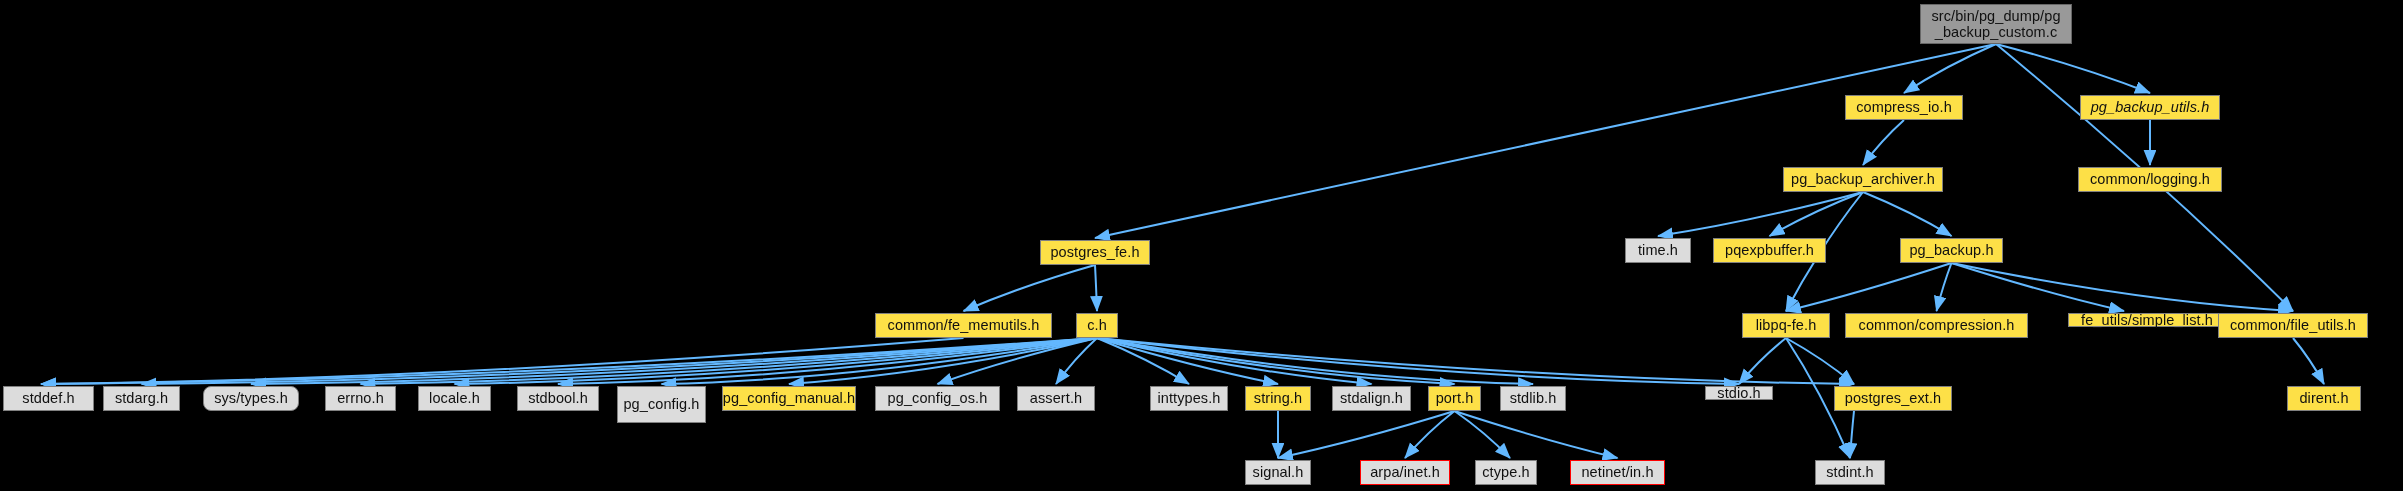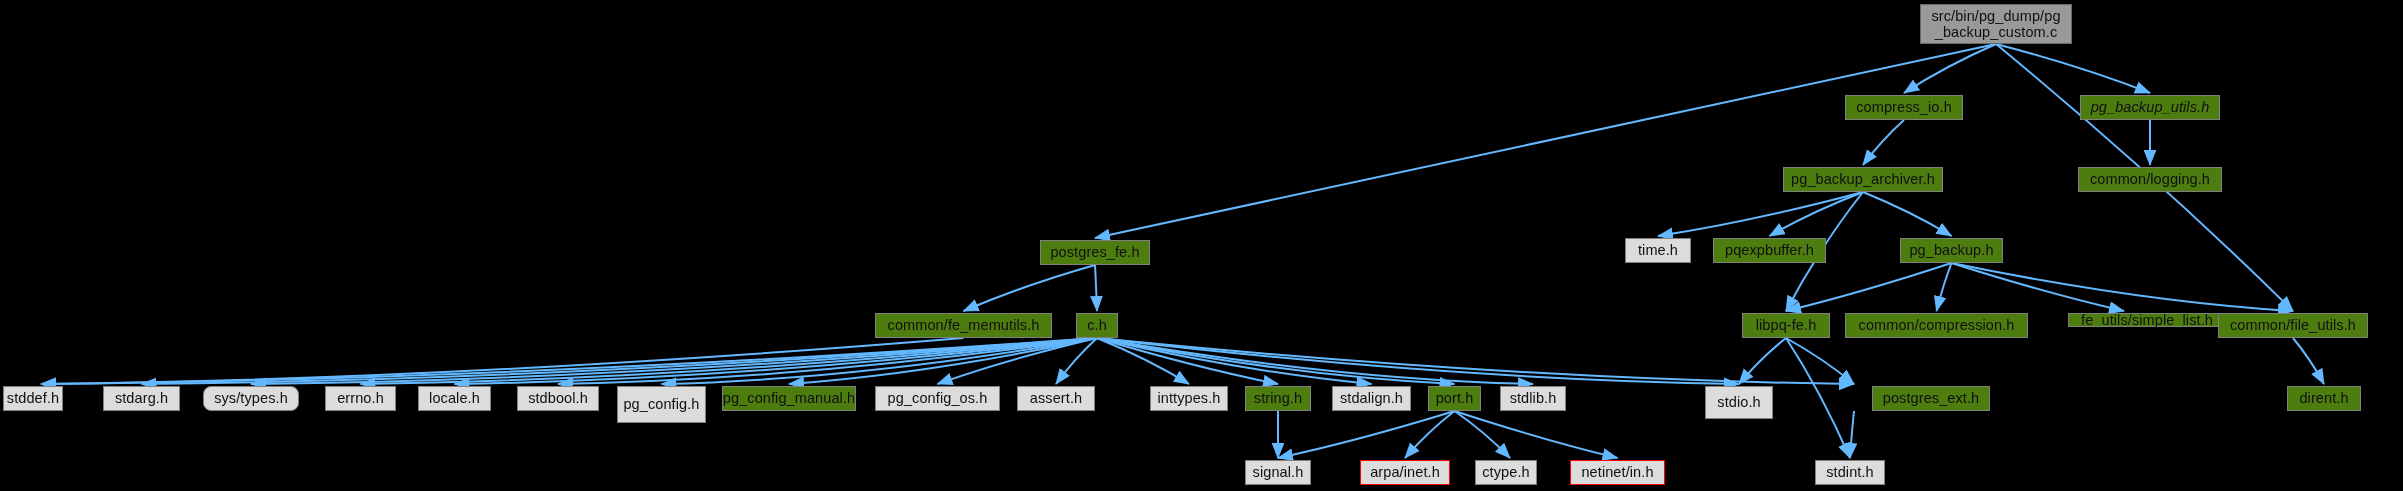--- a/index.html
+++ b/index.html
@@ -12,21 +12,21 @@
   }
   #edges{position:absolute;left:0;top:0;width:2403px;height:491px;}
   .node{
     position:absolute;
     box-sizing:border-box;
     display:flex;align-items:center;justify-content:center;
     text-align:center;
     font-size:14.5px;
     line-height:1.12;
     color:#101010;
-    background:#4d7c0f;
+    background:#fde047;
     border:1px solid #808080;
     white-space:nowrap;
     letter-spacing:0.1px;
     padding:0 4px;
   }
   .node.gray{background:#dcdcdc;}
   .node.root{background:#999999;border:1px solid #666666;}
   .node.red{border:1.6px solid #ff0000;background:#dcdcdc;}
 </style>
 </head>
@@ -95,37 +95,37 @@
       <div class="node" style="left: 1040px; top: 240px; width: 110px; height: 25px;">postgres_fe.h</div>
       <div class="node gray" style="left: 1625px; top: 238px; width: 66px; height: 25px;">time.h</div>
       <div class="node" style="left: 1713px; top: 238px; width: 113px; height: 25px;">pqexpbuffer.h</div>
       <div class="node" style="left: 1900px; top: 238px; width: 103px; height: 25px;">pg_backup.h</div>
       <div class="node" style="left: 875px; top: 313px; width: 177px; height: 25px;">common/fe_memutils.h</div>
       <div class="node" style="left: 1076px; top: 313px; width: 42px; height: 25px;">c.h</div>
       <div class="node" style="left: 1742px; top: 313px; width: 88px; height: 25px;">libpq-fe.h</div>
       <div class="node" style="left: 1845px; top: 313px; width: 183px; height: 25px;">common/compression.h</div>
       <div class="node" style="left: 2045px; top: 313px; width: 158px; height: 14px; margin-left: 23px;">fe_utils/simple_list.h</div>
       <div class="node" style="left: 2218px; top: 313px; width: 150px; height: 25px;">common/file_utils.h</div>
-      <div class="node gray" style="left: 3px; top: 386px; width: 60px; height: 25px;">stddef.h</div>
+      <div class="node gray" style="left: 3px; top: 386px; width: 91px; height: 25px;">stddef.h</div>
       <div class="node gray" style="left: 103px; top: 386px; width: 77px; height: 25px;">stdarg.h</div>
       <div class="node gray" style="left: 203px; top: 386px; width: 96px; height: 25px; border-radius: 8px;">sys/types.h</div>
       <div class="node gray" style="left: 325px; top: 386px; width: 71px; height: 25px;">errno.h</div>
       <div class="node gray" style="left: 418px; top: 386px; width: 73px; height: 25px;">locale.h</div>
       <div class="node gray" style="left: 517px; top: 386px; width: 82px; height: 25px;">stdbool.h</div>
       <div class="node gray" style="left: 617px; top: 386px; width: 89px; height: 37px;">pg_config.h</div>
       <div class="node" style="left: 722px; top: 386px; width: 134px; height: 25px;">pg_config_manual.h</div>
       <div class="node gray" style="left: 875px; top: 386px; width: 125px; height: 25px;">pg_config_os.h</div>
       <div class="node gray" style="left: 1017px; top: 386px; width: 78px; height: 25px;">assert.h</div>
       <div class="node gray" style="left: 1150px; top: 386px; width: 78px; height: 25px;">inttypes.h</div>
       <div class="node" style="left: 1245px; top: 386px; width: 66px; height: 25px;">string.h</div>
       <div class="node gray" style="left: 1332px; top: 386px; width: 79px; height: 25px;">stdalign.h</div>
       <div class="node" style="left: 1428px; top: 386px; width: 53px; height: 25px;">port.h</div>
       <div class="node gray" style="left: 1500px; top: 386px; width: 66px; height: 25px;">stdlib.h</div>
-      <div class="node gray" style="left: 1705px; top: 386px; width: 68px; height: 33px;">stdio.h</div>
-      <div class="node" style="left: 1872px; top: 386px; width: 118px; height: 25px;">postgres_ext.h</div>
+      <div class="node gray" style="left: 1705px; top: 386px; width: 68px; height: 14px;">stdio.h</div>
+      <div class="node" style="left: 1834px; top: 386px; width: 118px; height: 25px;">postgres_ext.h</div>
       <div class="node" style="left: 2287px; top: 386px; width: 74px; height: 25px;">dirent.h</div>
       <div class="node gray" style="left: 1245px; top: 460px; width: 66px; height: 25px;">signal.h</div>
       <div class="node red" style="left: 1360px; top: 460px; width: 90px; height: 25px;">arpa/inet.h</div>
       <div class="node gray" style="left: 1475px; top: 460px; width: 62px; height: 25px;">ctype.h</div>
       <div class="node red" style="left: 1570px; top: 460px; width: 95px; height: 25px;">netinet/in.h</div>
       <div class="node gray" style="left: 1815px; top: 460px; width: 70px; height: 25px;">stdint.h</div>
     </div>
 </div>
 
 </body></html>

